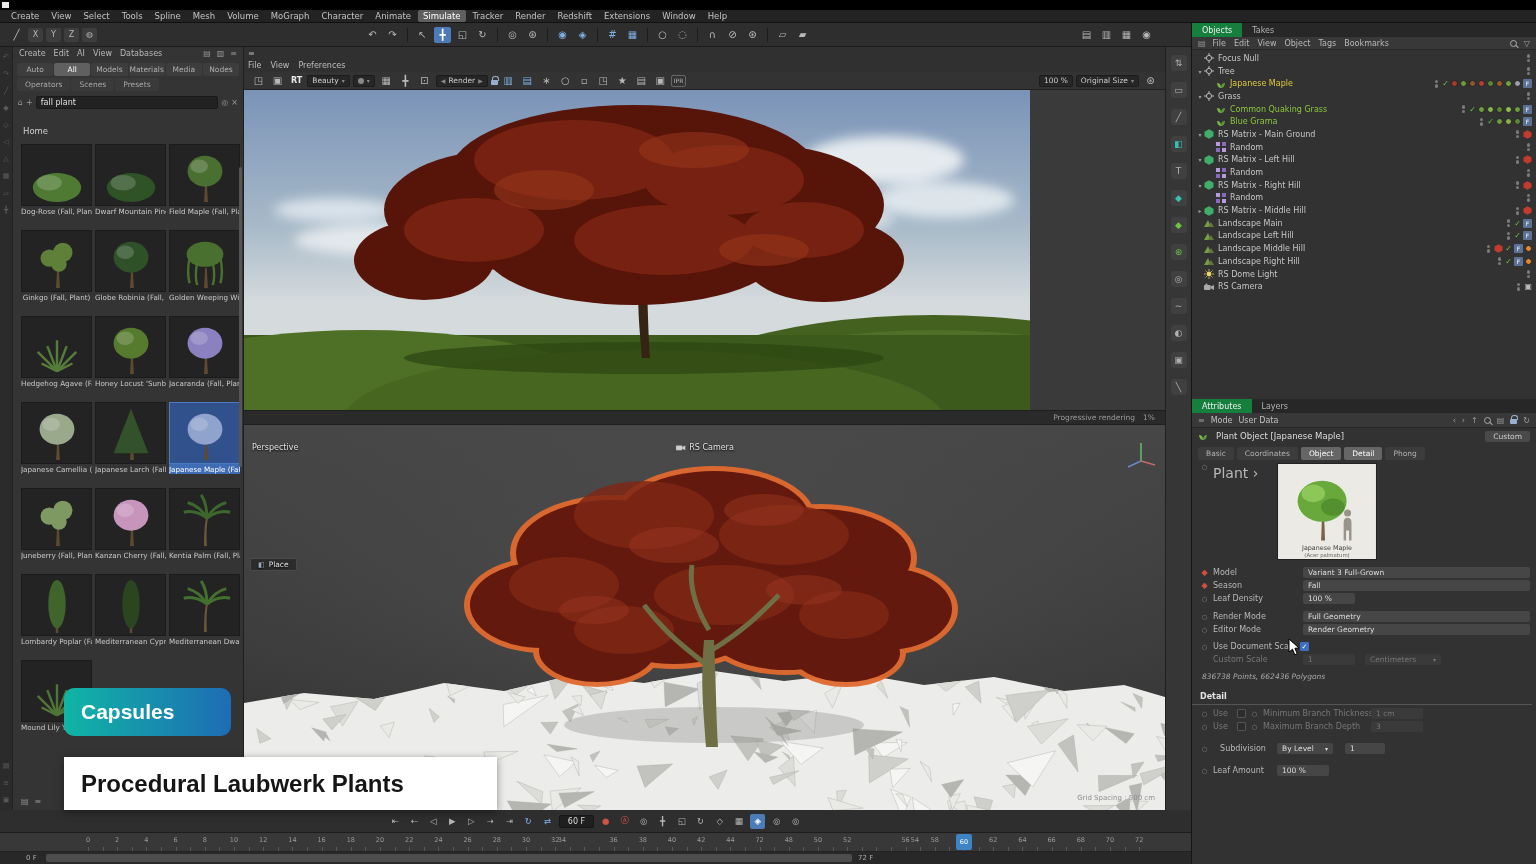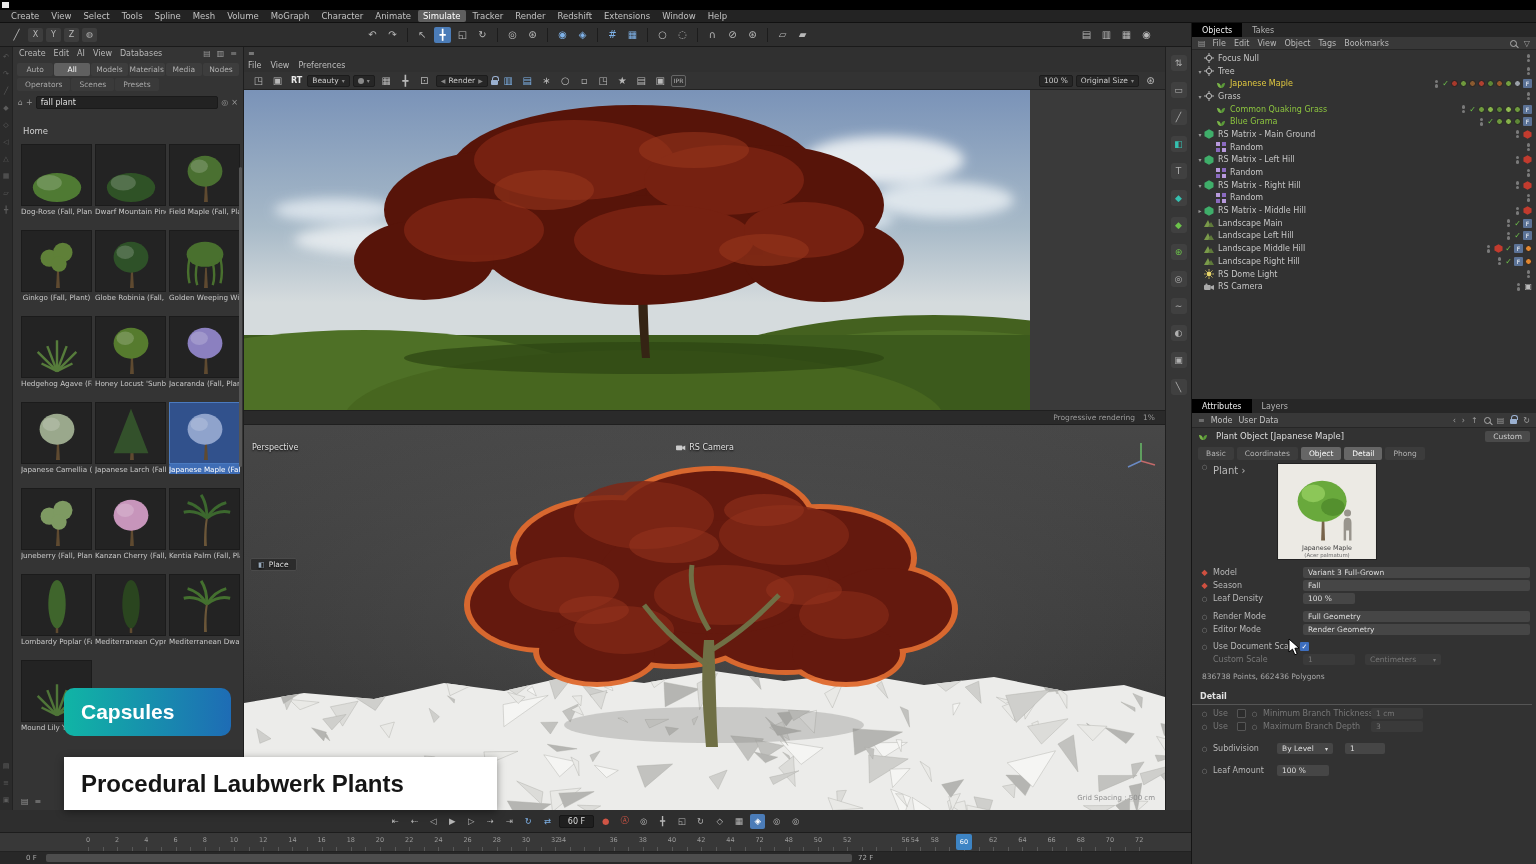--- a/index.html
+++ b/index.html
@@ -76,21 +76,21 @@
 .rnum{position:absolute;top:3px;transform:translateX(-50%);font-size:6.5px;color:#9b9b9b;}
 #playhead{position:absolute;top:1px;height:16px;width:16px;background:#3d84c4;border-radius:2px;color:#fff;font-size:6.5px;display:flex;align-items:center;justify-content:center;}
 #rangebar{position:relative;height:12px;background:#282828;}
 #range-inner{position:absolute;left:46px;top:2px;width:806px;height:8px;background:#4d4d4d;border-radius:2px;}
 .rlabel{position:absolute;top:2px;font-size:7px;color:#aaa;}
 #range-start{left:26px;}
 #range-end{left:858px;}
 #right-panel{position:absolute;left:1191px;top:23px;width:345px;height:841px;background:#323232;border-left:1px solid #151515;}
 #om-tabs,#attr-tabs{display:flex;height:14px;background:#272727;}
 .ptab{padding:0 10px;display:flex;align-items:center;font-size:8px;color:#b2b2b2;}
-.ptab.on{background:#000000;color:#eee;}
+.ptab.on{background:#15803d;color:#eee;}
 #om-menu{display:flex;align-items:center;gap:7px;height:13px;background:#383838;border-bottom:1px solid #262626;padding:0 6px;font-size:8px;color:#b8b8b8;}
 #om-menu-items{display:flex;gap:8px;}
 #om-tree{padding-top:2px;}
 .om-row{display:flex;align-items:center;height:12.7px;font-size:8px;color:#c6c6c6;}
 .om-exp{width:8px;font-size:6px;color:#999;text-align:center;flex:none;}
 .om-ico{width:11px;height:10px;margin-right:3px;display:inline-flex;flex:none;}
 .om-ico svg{width:10px;height:10px;}
 .om-label{white-space:nowrap;}
 .om-right{margin-left:auto;display:flex;align-items:center;gap:2px;padding-right:4px;}
 .om-dots{display:flex;flex-direction:column;gap:1px;margin-right:2px;}
@@ -105,33 +105,33 @@
 #attr-mode{display:flex;align-items:center;gap:6px;height:15px;padding:0 6px;background:#383838;font-size:8px;color:#c0c0c0;border-bottom:1px solid #262626;}
 .amic{font-size:8px;color:#9f9f9f;}
 #attr-title{display:flex;align-items:center;gap:4px;height:16px;padding:0 6px;font-size:8.5px;color:#ddd;}
 #custom-btn{margin-left:auto;background:#4a4a4a;border-radius:2px;padding:1px 8px;font-size:7.5px;color:#ccc;}
 #attr-tabbtns{display:flex;gap:3px;padding:3px 6px;}
 .atab{background:#3c3c3c;border-radius:2px;padding:2px 8px;font-size:7.5px;color:#b2b2b2;}
 .atab.on{background:#666;color:#fff;}
 .asection{font-size:8px;font-weight:bold;color:#e3e3e3;padding:5px 0 3px 8px;}
 .asection.rule{border-bottom:1px solid #555;margin:4px 4px 2px 0;}
 #plant-row{display:flex;padding-left:8px;gap:4px;}
-.albl2{font-size:10px;color:#b8b8b8;width:60px;padding-top:2px;}
+.albl2{font-size:14px;color:#b8b8b8;width:60px;padding-top:2px;}
 #plant-thumb{width:100px;height:97px;border:1px solid #222;}
 .arow{display:flex;align-items:center;gap:4px;height:13px;padding:0 6px 0 8px;font-size:8px;color:#b8b8b8;}
 .akey{width:9px;text-align:center;font-size:6.5px;color:#8a8a8a;flex:none;}
 .akey.red{color:#cf5040;font-size:8px;}
 .albl{width:86px;white-space:nowrap;flex:none;}
 .aval{flex:1;background:#464646;border-radius:2px;height:11px;display:flex;align-items:center;padding:0 5px;font-size:7.5px;color:#ddd;white-space:nowrap;}
 .aval.small{flex:0 0 52px;}
 .acheck{width:9px;height:9px;background:#3d6ebf;border-radius:1px;color:#fff;font-size:7px;display:flex;align-items:center;justify-content:center;flex:none;}
 .acheck.off{background:#2c2c2c;border:1px solid #555;color:transparent;}
 .dis{color:#777 !important;}
 .aval.dis{background:#3a3a3a;color:#777;}
-#attr-info{font-size:7.5px;color:#a8a8a8;padding:6px 0 2px 10px;}
+#attr-info{font-size:7.5px;color:#a8a8a8;padding:6px 0 2px 10px;font-style:italic;}
 .i-mag{width:7px;height:7px;border:1px solid #aaa;border-radius:50%;position:relative;display:inline-block;flex:none;}
 .i-mag::after{content:"";position:absolute;width:4px;height:1px;background:#aaa;transform:rotate(45deg);right:-3px;bottom:-1px;}
 .i-lock{width:7px;height:5px;background:#9ab0d0;border-radius:1px;position:relative;display:inline-block;margin-top:3px;flex:none;}
 .i-lock::before{content:"";position:absolute;width:5px;height:4px;border:1px solid #9ab0d0;border-bottom:none;border-radius:3px 3px 0 0;top:-4px;left:1px;}
 #capsules-badge{position:absolute;left:64px;top:688px;width:167px;height:48px;background:linear-gradient(90deg,#10b5a5,#1e6cb5);border-radius:10px;color:#fff;font-family:"Liberation Sans",sans-serif;font-weight:bold;font-size:21px;line-height:48px;padding-left:17px;z-index:40;}
 #title-banner{position:absolute;left:64px;top:757px;width:433px;height:53px;background:#fff;color:#151515;font-family:"Liberation Sans",sans-serif;font-weight:bold;font-size:24px;line-height:53px;padding-left:17px;z-index:40;box-shadow:0 2px 8px rgba(0,0,0,0.4);}
 #cursor{position:absolute;left:1288px;top:638px;z-index:60;}
 </style>
 </head>
 <body>
@@ -1463,21 +1463,21 @@
     <div class="arow">
         <span class="akey">○</span>
         <span class="dis" style="width:20px;">Use</span>
         <span class="acheck off"></span>
         <span class="akey">○</span>
         <span class="dis" style="width:104px;white-space:nowrap;">Maximum Branch Depth</span>
         <span class="aval small dis">3</span>
       </div>
     <div class="arow" style="margin-top:9px;">
         <span class="akey">○</span>
-        <span style="width:60px;">Subdivision</span>
+        <span style="width:60px;text-align:center;">Subdivision</span>
         <span class="aval" style="flex:0 0 56px;">
           <span>By Level</span>
           <span style="margin-left:auto;font-size:6px;">▾</span>
         </span>
         <span class="aval" style="flex:0 0 40px;margin-left:8px;">1</span>
       </div>
     <div class="arow" style="margin-top:9px;">
         <span class="akey">○</span>
         <span style="width:60px;">Leaf Amount</span>
         <span class="aval small">100 %</span>

